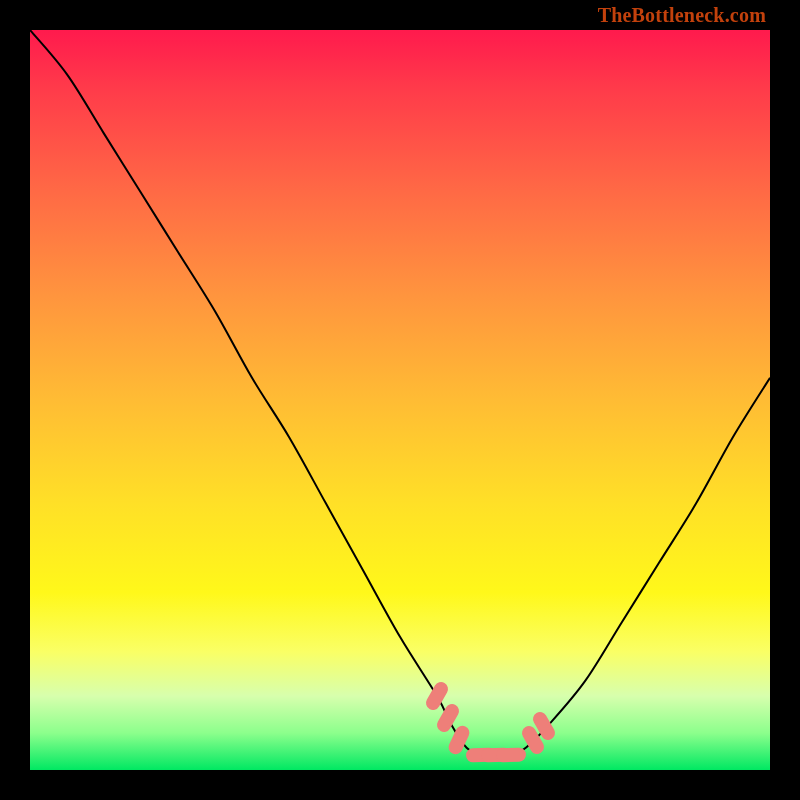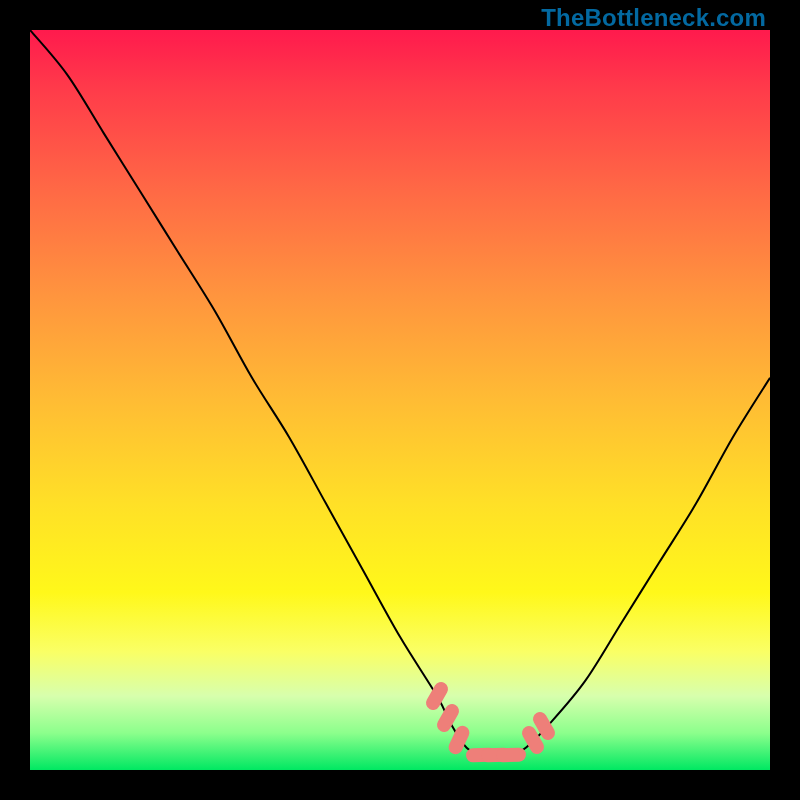--- a/index.html
+++ b/index.html
@@ -34,24 +34,24 @@
       #faff65 84%,
       #d7ffad 90%,
       #8cff8c 95%,
       #00e862 100%
     );
   }
   .watermark {
     position: absolute;
     top: 4px;
     right: 34px;
-    font-family: Liberation Sans, sans-serif;
-    font-size: 24px;
+    font-family: Liberation Serif, serif;
+    font-size: 20px;
     font-weight: 600;
-    color: #0369a1;
+    color: #c2410c;
     letter-spacing: 0.2px;
   }
   svg.curve {
     position: absolute;
     top: 0; left: 0;
     width: 740px; height: 740px;
   }
   .marker {
     position: absolute;
     width: 14px; height: 30px;

